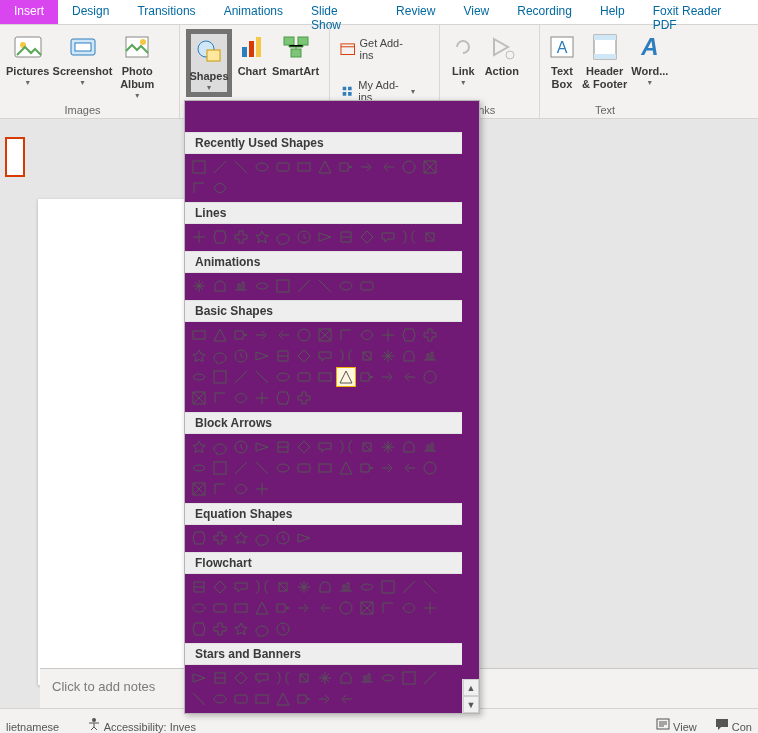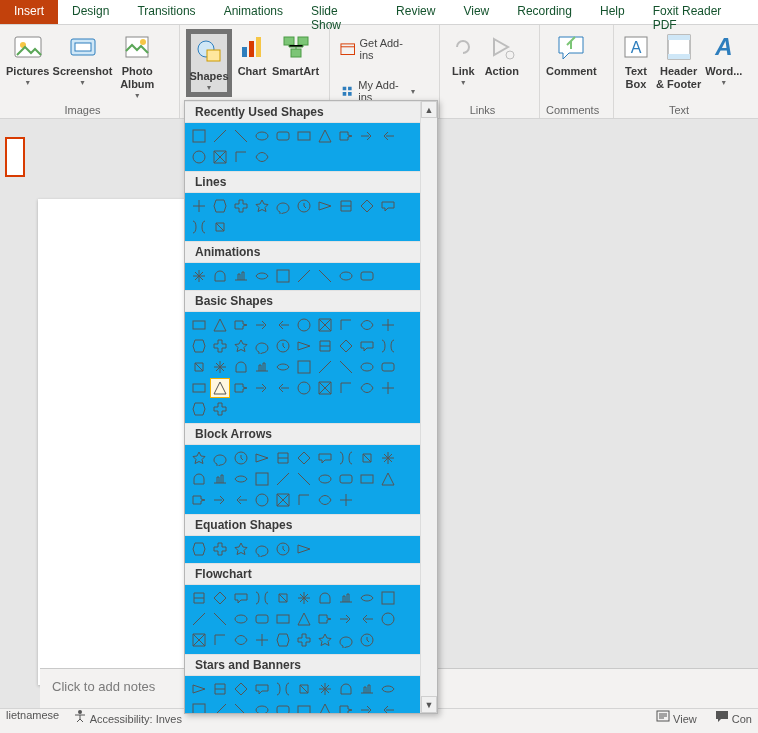--- a/index.html
+++ b/index.html
@@ -1,21 +1,21 @@
 <!DOCTYPE html>
 <html><head>
 <meta charset="utf-8">
 <style>
   * { box-sizing: border-box; margin: 0; padding: 0; font-family: "Segoe UI", Tahoma, sans-serif; }
   body { background: #e6e6e6; width: 758px; height: 733px; overflow: hidden; position: relative; font-size: 12px; color: #444; }
 
   
   .tabs { height: 25px; display: flex; background: #fff; border-bottom: 1px solid #d4d4d4; }
-  .tab { padding: 4px 14px 0 14px; font-size: 12px; color: #14532d; cursor: pointer; }
-  .tab.active { background: #c2410c; color: #fff; }
+  .tab { padding: 4px 14px 0 14px; font-size: 12px; color: #0369a1; cursor: pointer; }
+  .tab.active { background: #d946ef; color: #fff; }
 
   
   .ribbon { height: 94px; background: #f3f2f1; border-bottom: 1px solid #d4d4d4; display: flex; }
   .group { border-right: 1px solid #d9d8d7; padding: 4px 20px 2px 6px; display: flex; flex-direction: column; justify-content: space-between; }
   .group-row { display: flex; gap: 4px; }
   .grp-label { text-align: center; font-size: 11px; color: #666; margin-top: 2px; }
   .big-btn { width: 58px; display: flex; flex-direction: column; align-items: center; justify-content: flex-start; padding-top: 2px; cursor: pointer; }
   .big-btn .icon { width: 32px; height: 32px; display: flex; align-items: center; justify-content: center; }
   .big-btn .lbl { font-size: 11px; text-align: center; line-height: 13px; margin-top: 2px; color: #3a3a3a; font-weight: bold; }
   .big-btn .caret { font-size: 8px; color: #666; }
@@ -26,33 +26,33 @@
 
   
   .workspace { position: absolute; top: 119px; bottom: 25px; left: 0; right: 0; background: #e6e6e6; display: flex; flex-direction: column; }
   .thumbcol { width: 30px; padding-top: 18px; display:flex; flex-direction:column; align-items:center; }
   .thumb { width: 20px; height: 40px; border: 2px solid #d83b01; background:#fff; }
   .canvas-holder { flex:1; position:relative; }
   .slide { position:absolute; left:38px; top:22px; width:388px; height:486px; background:#fff; box-shadow:0 1px 3px rgba(0,0,0,.25); }
   .notes-bar { position:absolute; left:40px; right:0; bottom:0; height:40px; border-top:1px solid #c9c9c9; background:#f3f2f1; padding:10px 12px; color:#7a7a7a; font-size:13px; }
 
   
-  .shapes-panel { position:absolute; left:184px; top:100px; width:254px; height:614px; background:#0ea5e9; border:1px solid #b5b5b5; box-shadow:2px 2px 6px rgba(0,0,0,.25); z-index:50; display:flex; }
+  .shapes-panel { position:absolute; left:184px; top:100px; width:296px; height:614px; background:#701a75; border:1px solid #b5b5b5; box-shadow:2px 2px 6px rgba(0,0,0,.25); z-index:50; display:flex;align-items:flex-end; }
   .shapes-scroll { flex:1; overflow:hidden; }
   .shapes-sb { width:17px; background:#f0f0f0; border-left:1px solid #dcdcdc; display:flex; flex-direction:column; }
   .sb-btn { height:17px; background:#f0f0f0; border:1px solid #cfcfcf; display:flex; align-items:center; justify-content:center; font-size:9px; color:#555; cursor:pointer; }
   .sb-track { flex:1; }
   .sec-head { background:#eeeeee; border-top:1px solid #e1e1e1; border-bottom:1px solid #e1e1e1; padding:3px 10px; font-size:12px; font-weight:600; color:#3a3a3a; }
   .sec-body { padding:3px 4px 4px 4px; display:flex; flex-wrap:wrap; gap:1px; }
   .sh { width:20px; height:20px; border:1px solid transparent; display:flex; align-items:center; justify-content:center; cursor:pointer; }
   .sh svg { width:16px; height:16px; stroke:#555; stroke-width:1; fill:none; }
   .sh.highlight { border:1px solid #f0b000; background:#fff7e0; }
 
   
-  .status { position:absolute; bottom:0; left:0; right:0; height:25px; background:#f3f2f1; border-top:1px solid #d4d4d4; display:flex; align-items:flex-start; padding:0 6px; font-size:11px; color:#555; gap:14px; }
+  .status { position:absolute; bottom:0; left:0; right:0; height:25px; background:#f3f2f1; border-top:1px solid #d4d4d4; display:flex; align-items:flex-end; padding:0 6px; font-size:11px; color:#555; gap:28px; }
   .status .right { margin-left:auto; display:flex; gap:18px; align-items:center; }
   .status .ic { width:14px; height:14px; display:inline-flex; align-items:center; justify-content:center; }
 </style>
 </head>
 <body>
 
 <div class="tabs">
   <div class="tab active">Insert</div>
   <div class="tab">Design</div>
   <div class="tab">Transitions</div>
@@ -184,34 +184,20 @@
               <path d="M8 8l14 8-14 8z" fill="none" stroke="#bdbdbd" stroke-width="2"></path>
               <circle cx="24" cy="24" r="4" fill="none" stroke="#bdbdbd"></circle>
             </svg>
           </span>
         <span class="lbl">Action</span>
       </div>
     </div>
     <div class="grp-label">Links</div>
   </div>
 
-  <div class="group" style="width:74px">
-    <div class="group-row">
-      <div class="big-btn" style="width:62px">
-        <span class="icon">
-            <svg viewBox="0 0 32 32">
-              <path d="M4 6h24v16H14l-6 6v-6H4z" fill="#fff" stroke="#2e7ebd"></path>
-              <path d="M16 10v8M20 6l-8 8" stroke="#7cc576" stroke-width="2"></path>
-            </svg>
-          </span>
-        <span class="lbl">Comment</span>
-      </div>
-    </div>
-    <div class="grp-label">Comments</div>
-  </div>
 
   <div class="group" style="width:144px;border-right:none">
     <div class="group-row">
       <div class="big-btn" style="width:40px">
         <span class="icon">
             <svg viewBox="0 0 32 32">
               <rect x="5" y="6" width="22" height="20" fill="#fff" stroke="#888"></rect>
               <text x="16" y="22" text-anchor="middle" font-size="16" fill="#2e7ebd" font-family="serif">A</text>
             </svg>
           </span>

